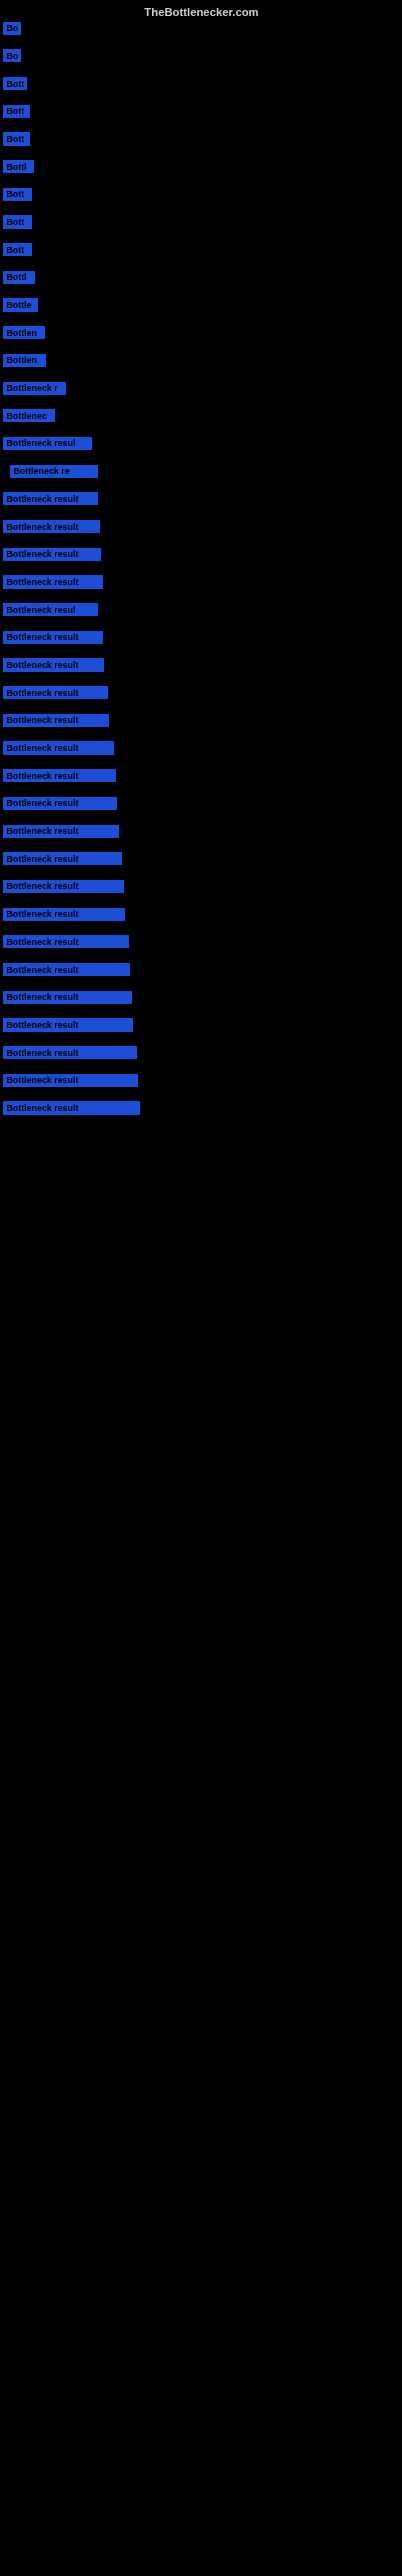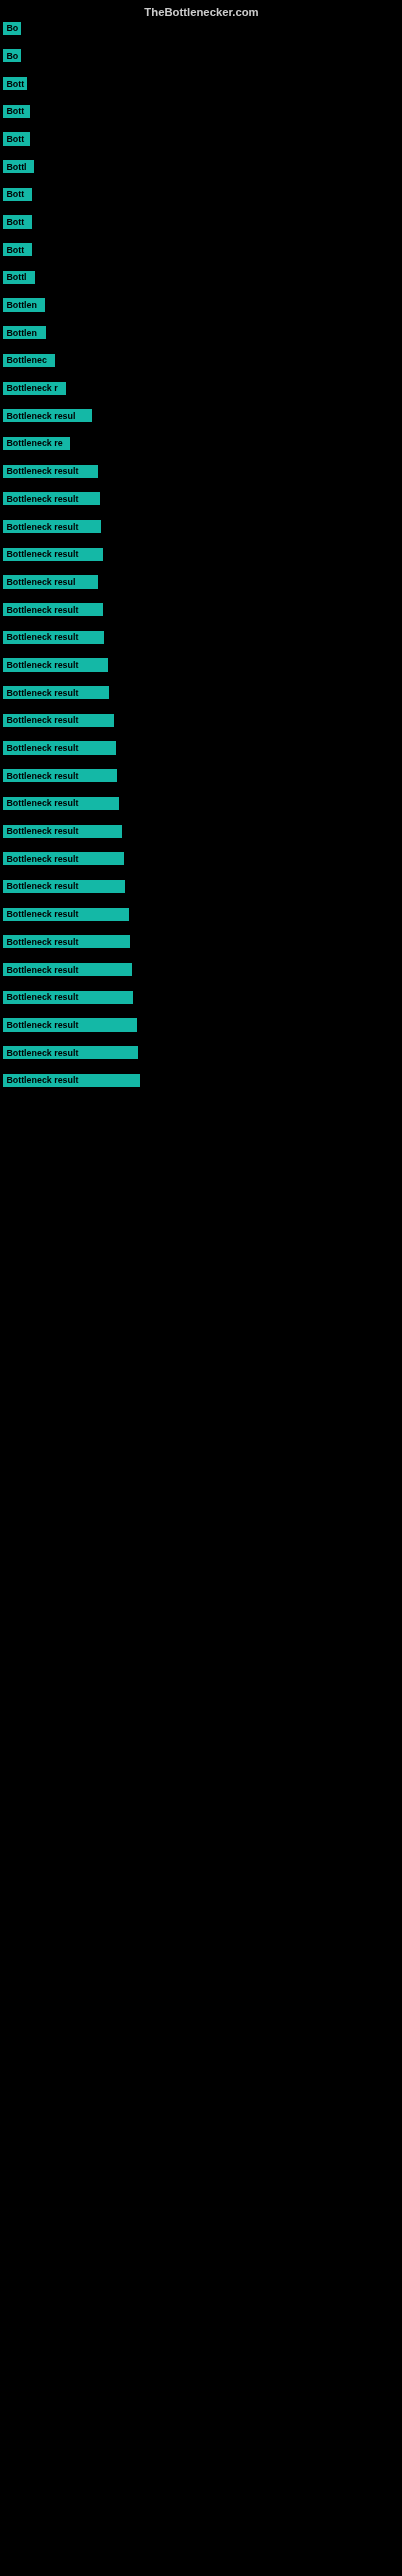--- a/index.html
+++ b/index.html
@@ -20,21 +20,21 @@
       text-align: center;
       padding: 6.4px 0 3.2px 0;
       font-weight: bold;
     }
     .bar-container {
       display: flex;
       align-items: center;
       margin: 0 0 1.6px 3.2px;
     }
     .bar-label {
-      background-color: #14b8a6;
+      background-color: #1d4ed8;
       color: #000000;
       font-size: 8.9px;
       font-weight: bold;
       padding: 1.6px 3.2px;
       white-space: nowrap;
       overflow: hidden;
     }
     .bar-row {
       margin-bottom: 14.5px;
     }
@@ -90,46 +90,51 @@
         <div class="bar-label" style="width: 29px;">Bott</div>
       </div>
     </div>
     <div class="bar-row">
       <div class="bar-container">
         <div class="bar-label" style="width: 32px;">Bottl</div>
       </div>
     </div>
     <div class="bar-row">
       <div class="bar-container">
+        <div class="bar-label" style="width: 35px;">Bottle</div>
+      </div>
+    </div>
+    <div class="bar-row">
+      <div class="bar-container">
         <div class="bar-label" style="width: 42px;">Bottlen</div>
       </div>
     </div>
     <div class="bar-row">
       <div class="bar-container">
         <div class="bar-label" style="width: 43px;">Bottlen</div>
       </div>
     </div>
     <div class="bar-row">
       <div class="bar-container">
+        <div class="bar-label" style="width: 63px;">Bottleneck r</div>
+      </div>
+    </div>
+    <div class="bar-row">
+      <div class="bar-container">
         <div class="bar-label" style="width: 52px;">Bottlenec</div>
       </div>
     </div>
     <div class="bar-row">
       <div class="bar-container">
-        <div class="bar-label" style="width: 63px;">Bottleneck r</div>
-      </div>
-    </div>
-    <div class="bar-row">
-      <div class="bar-container">
         <div class="bar-label" style="width: 89px;">Bottleneck resul</div>
       </div>
     </div>
     <div class="bar-row">
       <div class="bar-container">
-        <div class="bar-label" style="width: 67px;">Bottleneck re</div>
+        <div class="bar-label" style="width: 88px; margin-left: 7px;">Bottleneck re</div>
       </div>
     </div>
     <div class="bar-row">
       <div class="bar-container">
         <div class="bar-label" style="width: 95px;">Bottleneck result</div>
       </div>
     </div>
     <div class="bar-row">
       <div class="bar-container">
         <div class="bar-label" style="width: 97px;">Bottleneck result</div>

